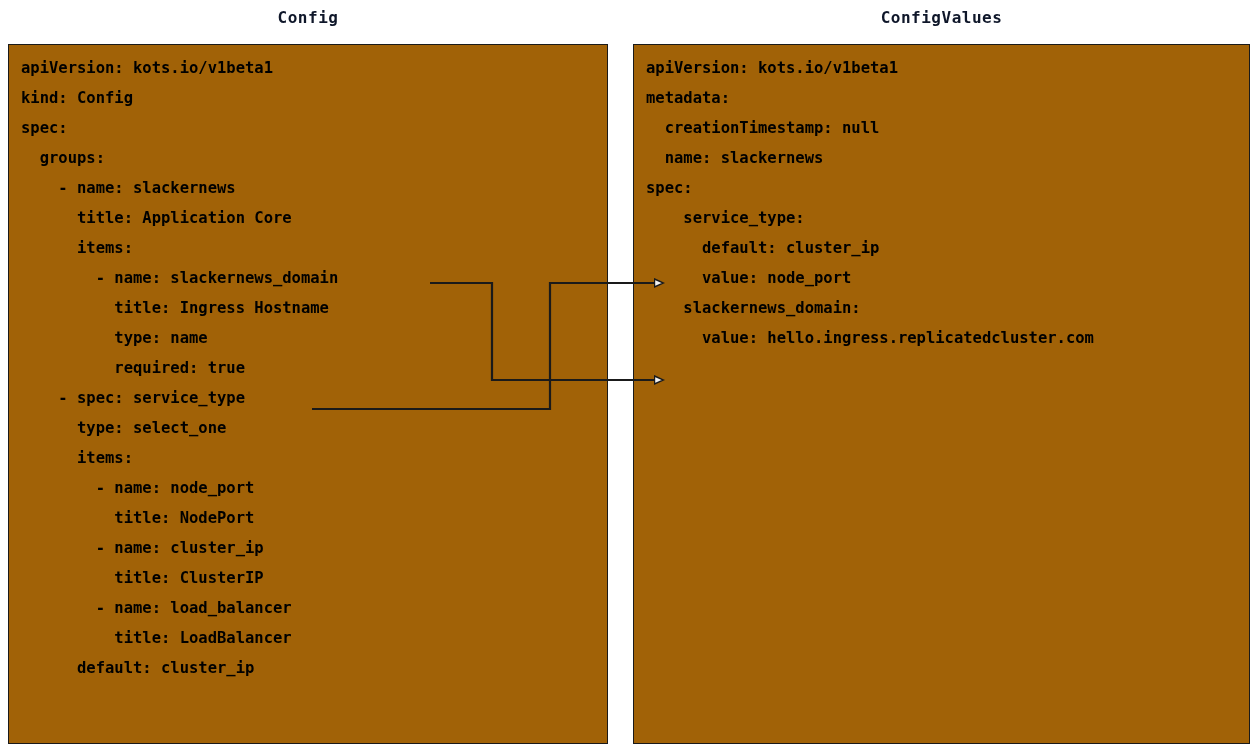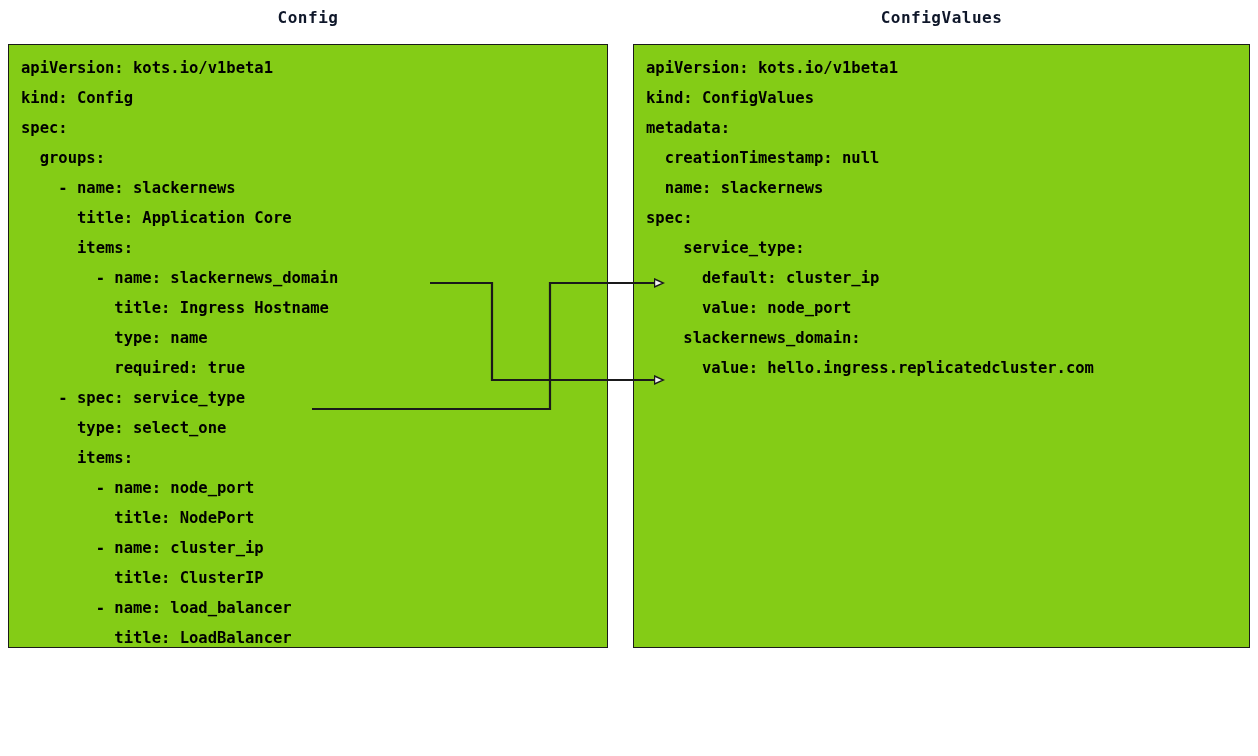--- a/index.html
+++ b/index.html
@@ -25,22 +25,22 @@
     white-space:nowrap;
     top:8px;
   }
   #title-config{left:8px;width:600px;}
   #title-configvalues{left:633px;width:617px;}
 
   
   .panel{
     position:absolute;
     top:44px;
-    height:604px;
-    background:#84cc16;
+    height:700px;
+    background:#a16207;
     border:1.6px solid #1a1a1a;
     box-sizing:border-box;
     overflow:hidden;
   }
   #panel-config{left:8px;width:600px;}
   #panel-configvalues{left:633px;width:617px;}
 
   .yaml{
     position:absolute;
     left:12px;
@@ -99,21 +99,20 @@
         <div class="yline">          title: ClusterIP</div>
         <div class="yline">        - name: load_balancer</div>
         <div class="yline">          title: LoadBalancer</div>
         <div class="yline">      default: cluster_ip</div>
       </div>
   </div>
 
   <div class="panel" id="panel-configvalues">
     <div class="yaml" id="yaml-configvalues">
         <div class="yline">apiVersion: kots.io/v1beta1</div>
-        <div class="yline">kind: ConfigValues</div>
         <div class="yline">metadata:</div>
         <div class="yline">  creationTimestamp: null</div>
         <div class="yline">  name: slackernews</div>
         <div class="yline">spec:</div>
         <div class="yline">    service_type:</div>
         <div class="yline">      default: cluster_ip</div>
         <div class="yline">      value: node_port</div>
         <div class="yline">    slackernews_domain:</div>
         <div class="yline">      value: hello.ingress.replicatedcluster.com</div>
       </div>

